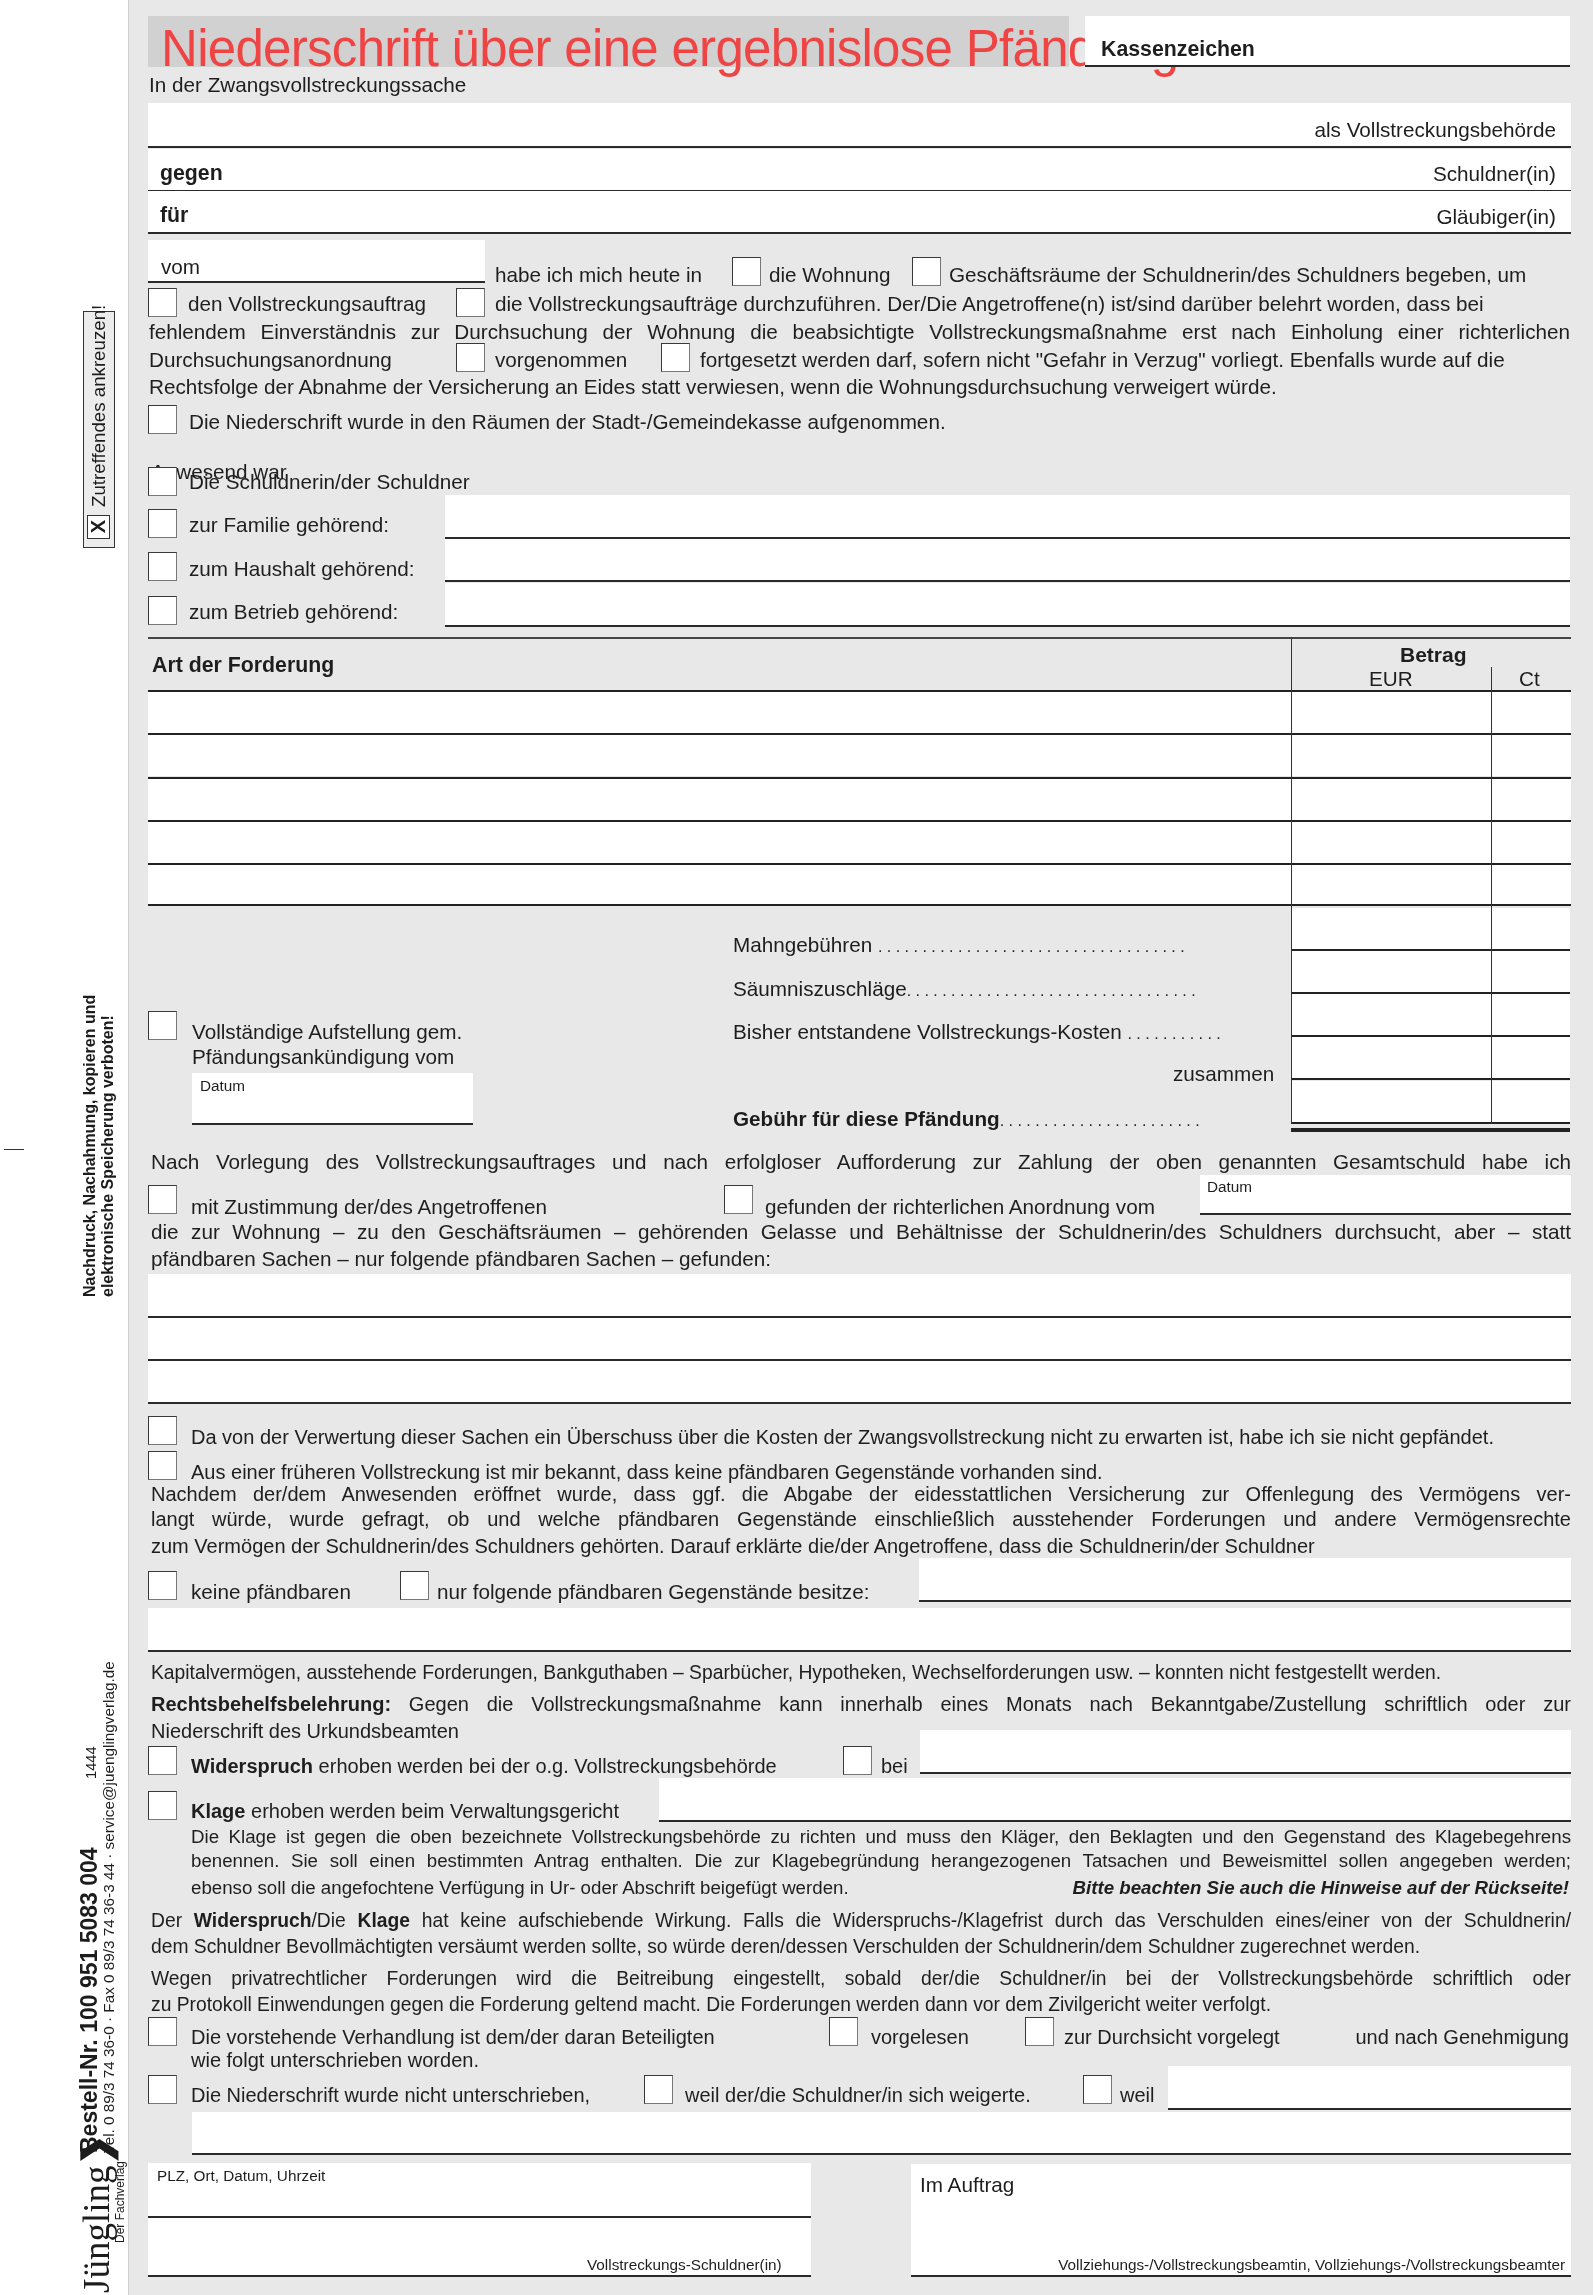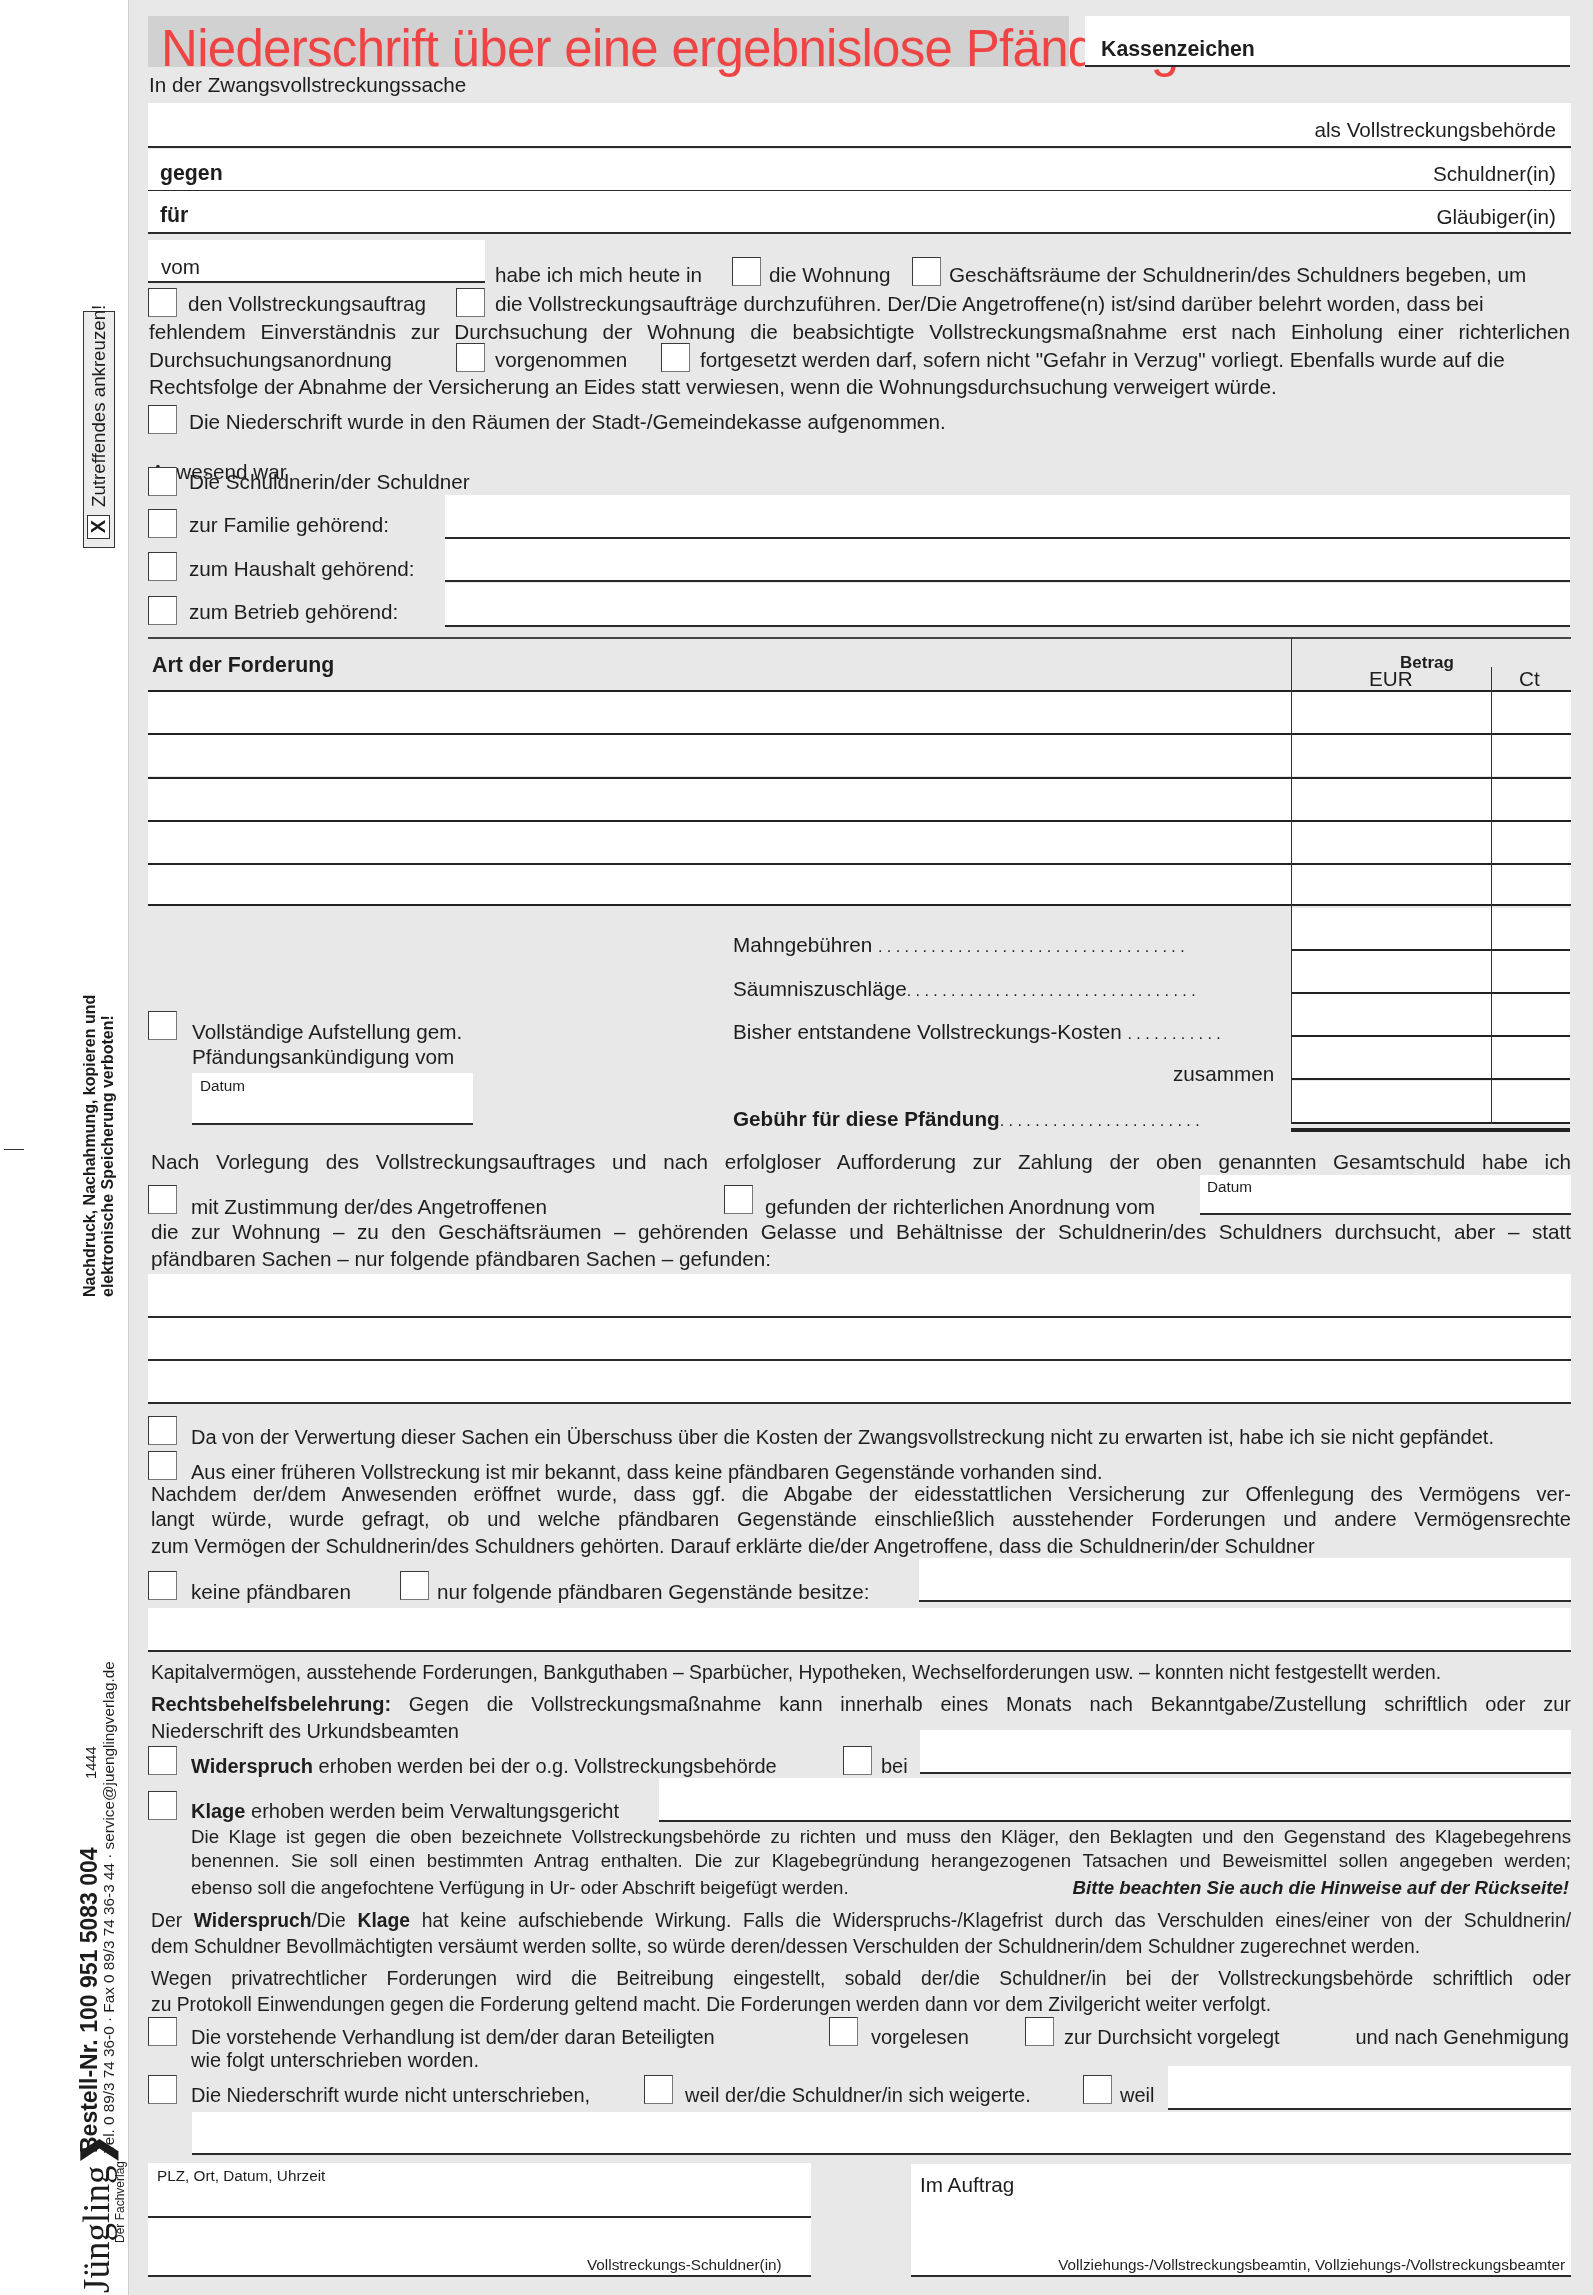--- a/index.html
+++ b/index.html
@@ -94,21 +94,21 @@
 <div class="cb" style="left:148px;top:552px;"></div>
 <div class="t" style="left:189px;top:559px;">zum Haushalt gehörend:</div>
 <div class="field" style="left:445px;top:539px;width:1125px;height:43px;border-bottom-width:2px;"></div>
 
 <div class="cb" style="left:148px;top:596px;"></div>
 <div class="t" style="left:189px;top:602px;">zum Betrieb gehörend:</div>
 <div class="field" style="left:445px;top:583px;width:1125px;height:44px;border-bottom-width:2px;"></div>
 
 <div class="hline" style="left:148px;top:637px;width:1423px;height:2px;background:#444;"></div>
 <div class="t b" style="left:152px;top:655px;font-size:21.3px;">Art der Forderung</div>
-<div class="t b" style="left:1400px;top:644px;font-size:17px;margin-top:10px;">Betrag</div>
+<div class="t b" style="left:1400px;top:644px;font-size:21px;">Betrag</div>
 <div class="t" style="left:1369px;top:669px;">EUR</div>
 <div class="t" style="left:1519px;top:669px;">Ct</div>
 <div class="vline" style="left:1291px;top:637px;height:487px;"></div>
 <div class="vline" style="left:1491px;top:667px;height:457px;"></div>
 
 <div>
   <div class="abs" style="left:148px;top:690px;width:1423px;height:43px;background:#fff;border-top:2px solid #222;">
     <span class="abs" style="left:5.3px;top:10.7px;font-size:20.7px;"></span>
   </div>
   <div class="abs" style="left:148px;top:733px;width:1423px;height:43px;background:#fff;border-top:2px solid #222;">

